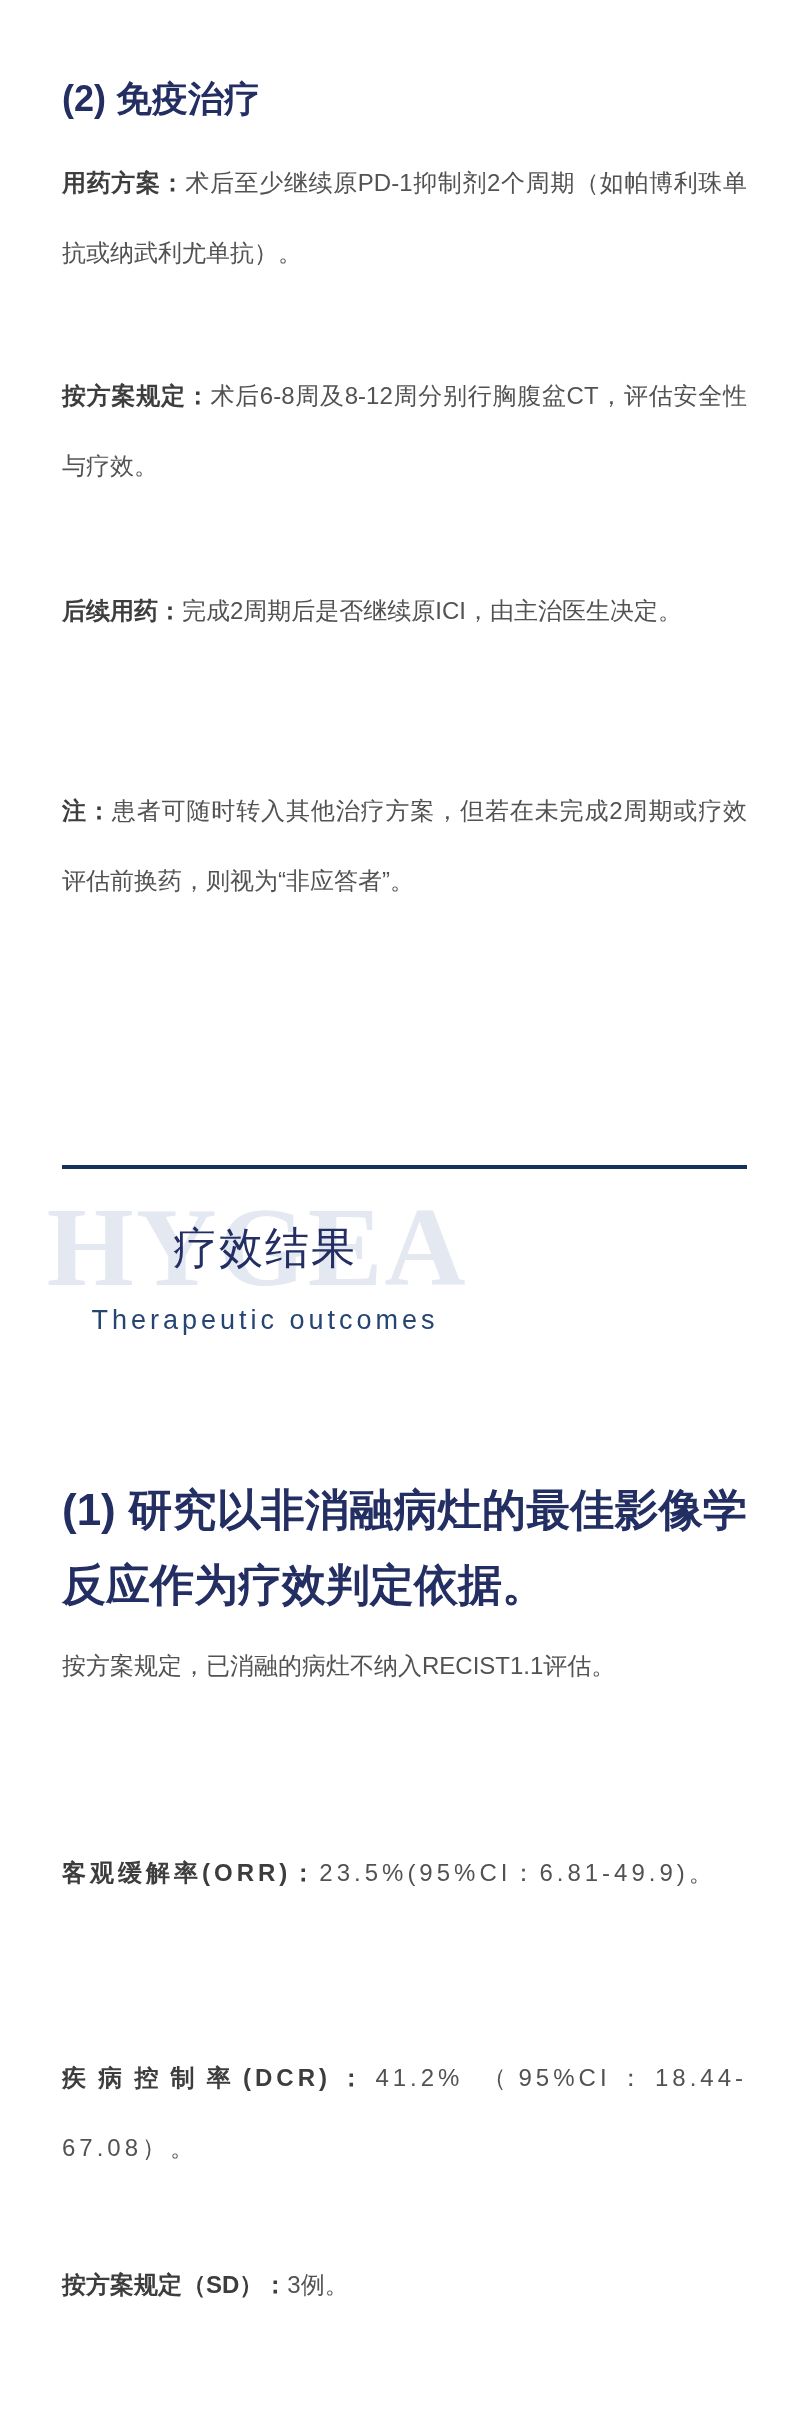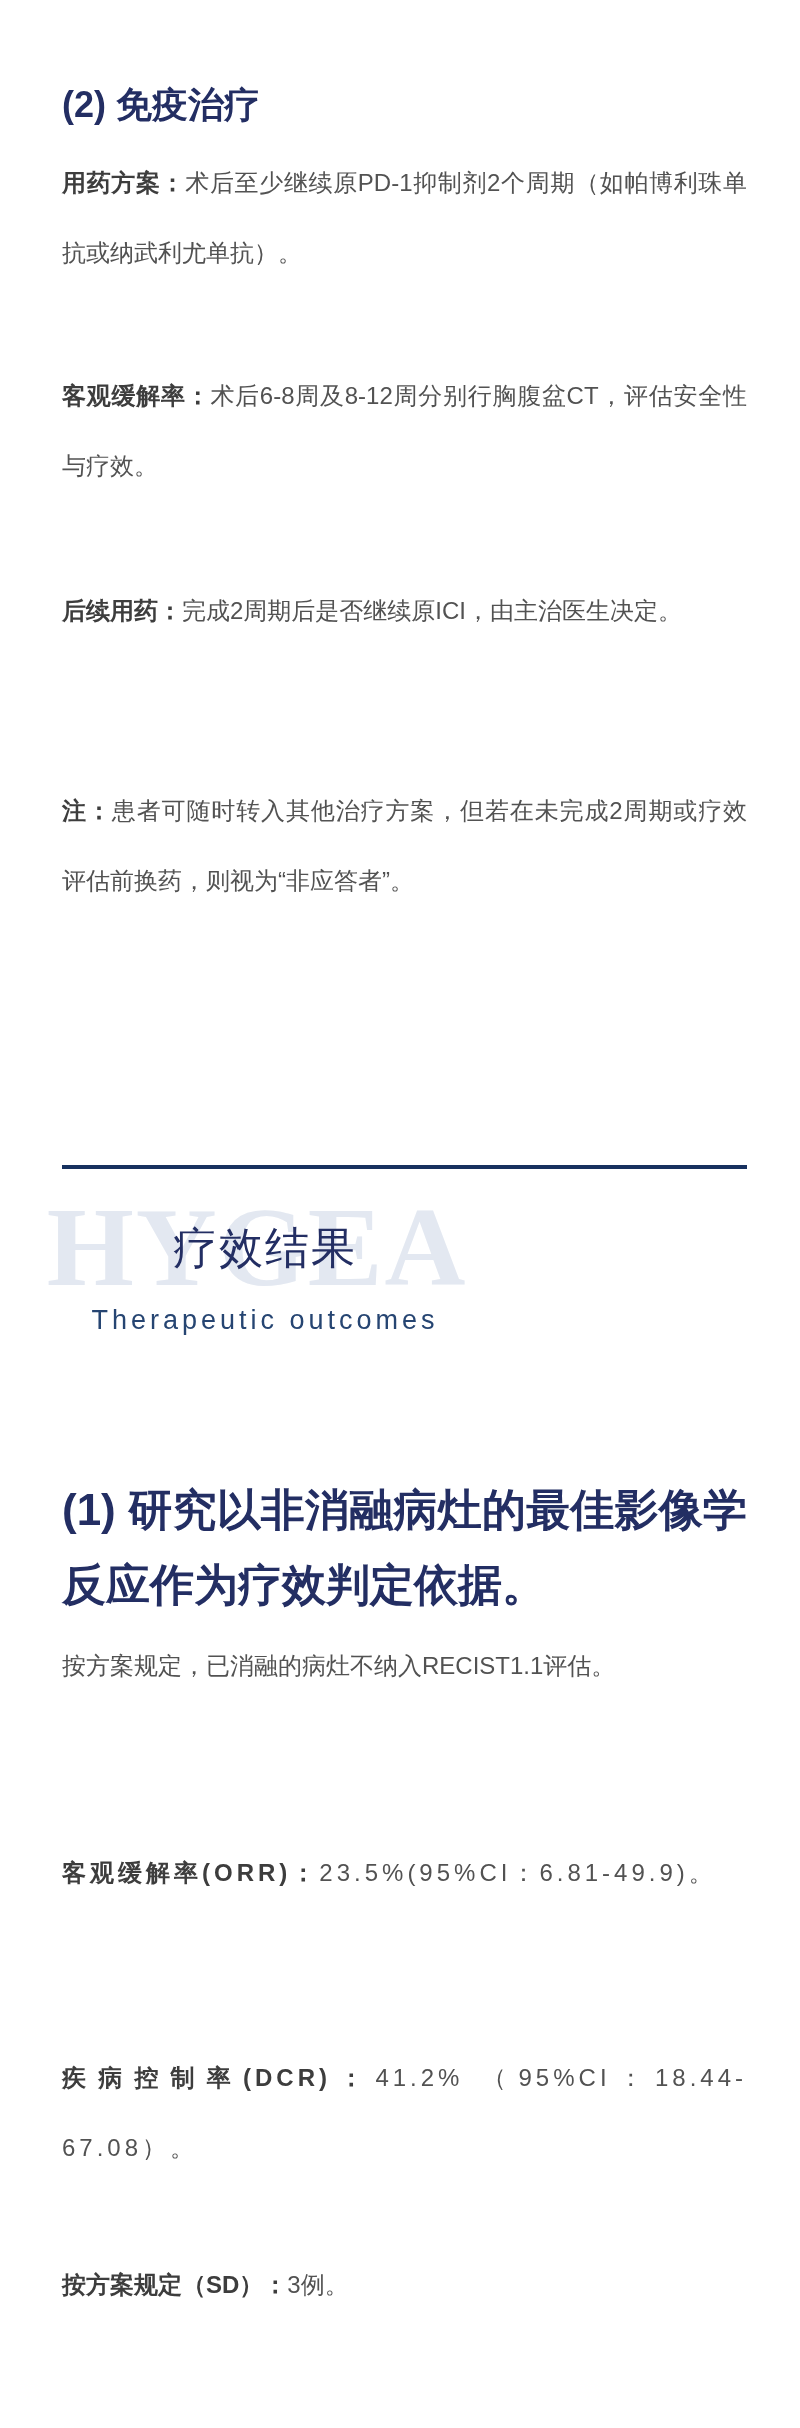--- a/index.html
+++ b/index.html
@@ -89,25 +89,25 @@
     line-height: 1.2;
     letter-spacing: 4px;
     color: #264572;
   }
 </style>
 </head>
 <body>
 
 <div class="page">
 
-  <h2 class="sec-heading abs" style="top:83px">(2) 免疫治疗</h2>
+  <h2 class="sec-heading abs" style="top:77px">(2) 免疫治疗</h2>
 
   <p class="body abs" style="top:148px"><span class="lbl">用药方案：</span><span>术后至少继续原PD-1抑制剂2个周期（如帕博利珠单抗或纳武利尤单抗）。</span></p>
 
-  <p class="body abs" style="top:361px"><span class="lbl">客观缓解率：</span><span>术后6-8周及8-12周分别行胸腹盆CT，评估安全性与疗效。</span></p>
+  <p class="body abs" style="top:361px"><span class="lbl">按方案规定：</span><span>术后6-8周及8-12周分别行胸腹盆CT，评估安全性与疗效。</span></p>
 
   <p class="body abs" style="top:576px"><span class="lbl">后续用药：</span><span>完成2周期后是否继续原ICI，由主治医生决定。</span></p>
 
   <p class="body abs" style="top:776px"><span class="lbl">注：</span><span>患者可随时转入其他治疗方案，但若在未完成2周期或疗效评估前换药，则视为“非应答者”。</span></p>
 
   <div class="divider" style="top:1165px"></div>
 
   <div class="hero" style="top:1199px">
     <div class="watermark">HYGEA</div>
     <div class="hero-title">疗效结果</div>

